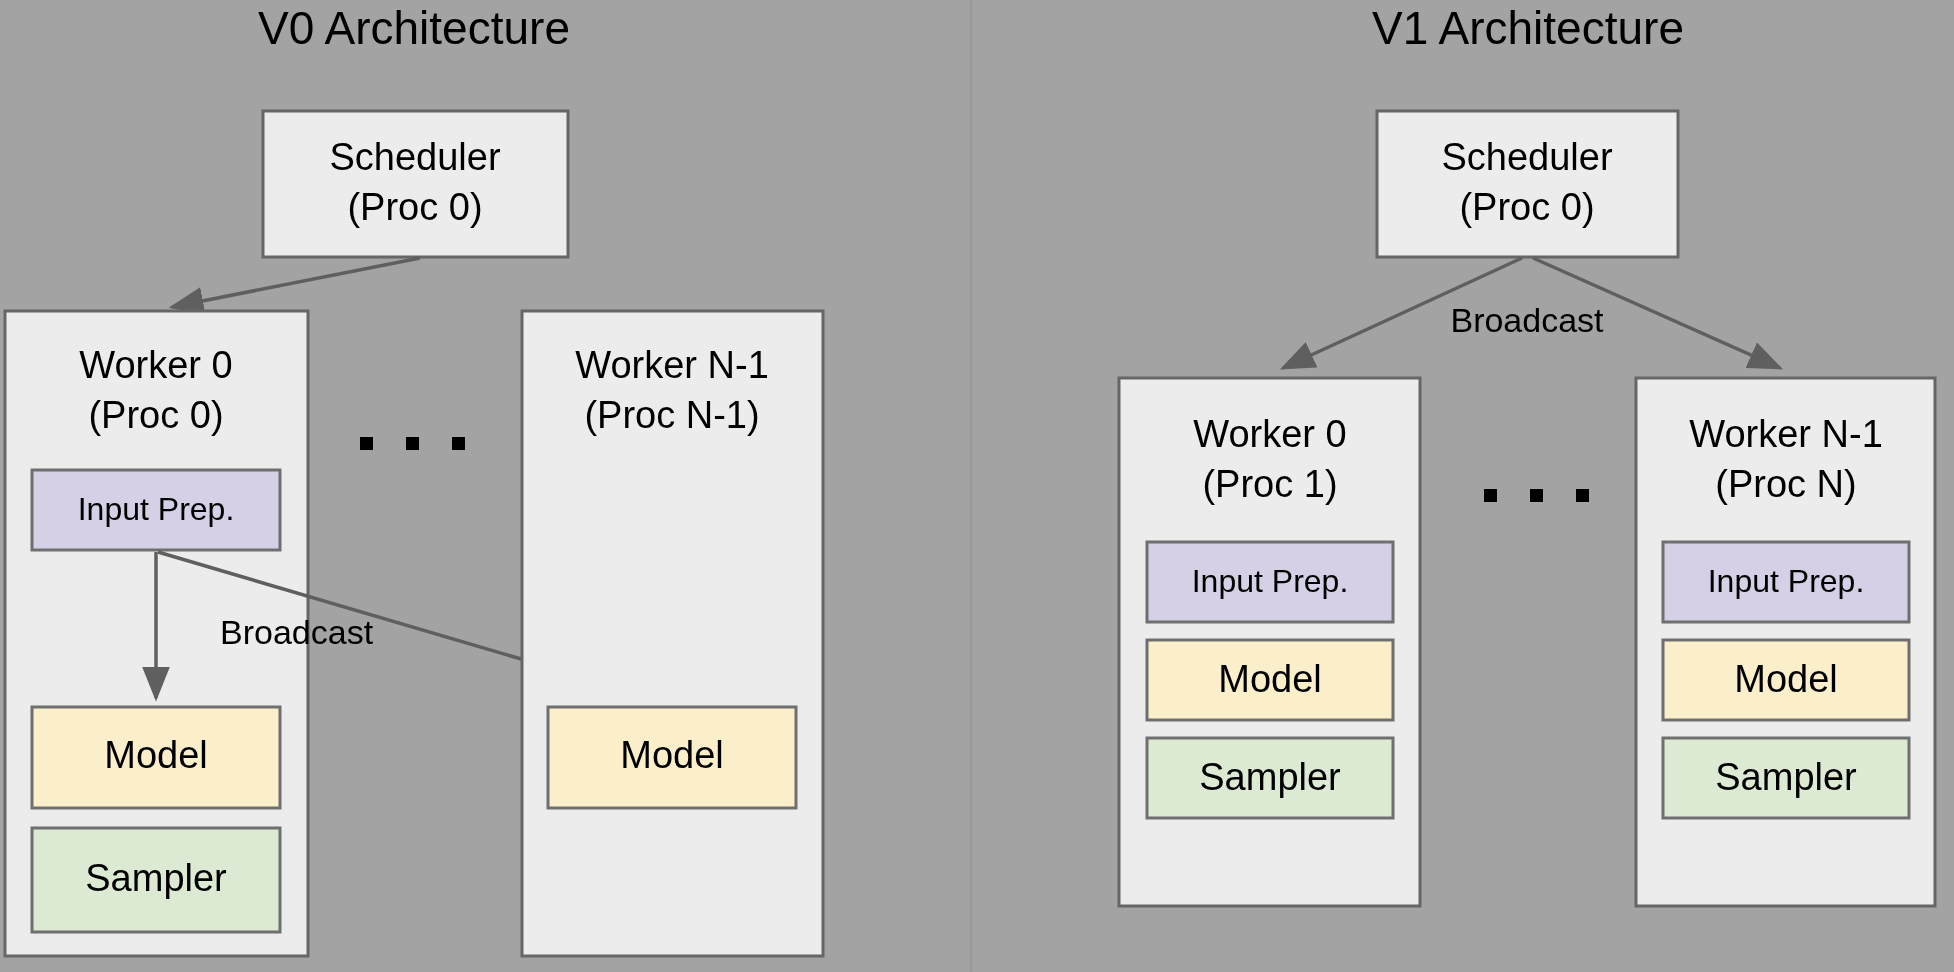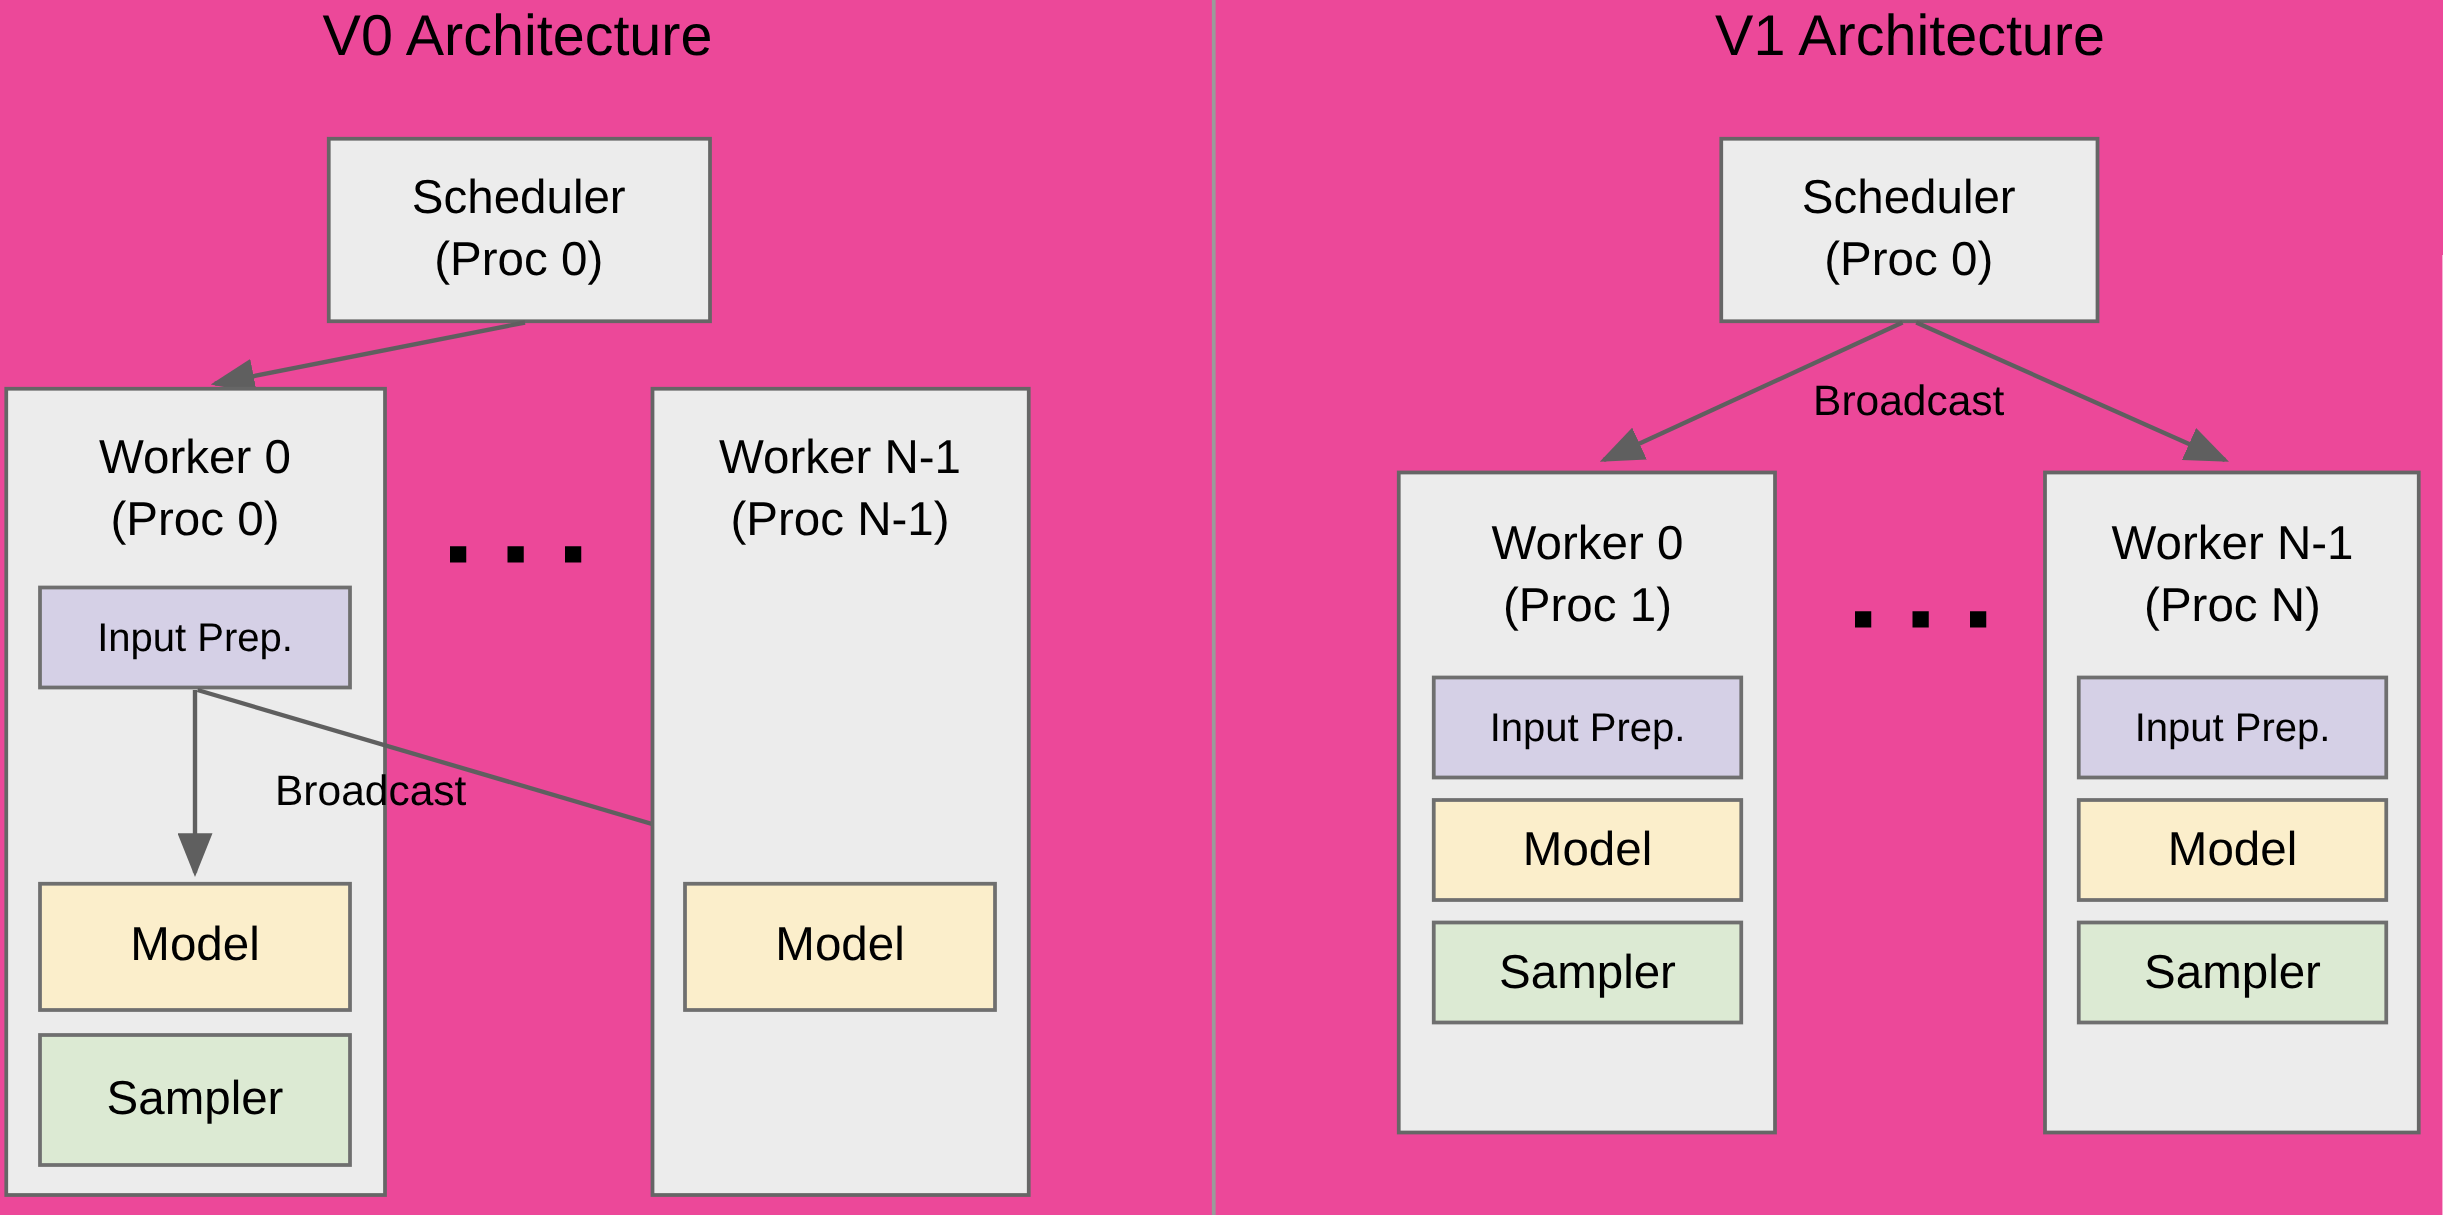--- a/index.html
+++ b/index.html
@@ -10,21 +10,21 @@
   body {
     width: 1954px;
     height: 972px;
     font-family: "Liberation Sans", sans-serif;
     overflow: hidden;
   }
   #diagram-root {
     position: relative;
     width: 1954px;
     height: 972px;
-    background: #ec4899;
+    background: #a3a3a3;
   }
   svg.diagram-svg {
     position: absolute;
     top: 0;
     left: 0;
     width: 1954px;
     height: 972px;
     display: block;
   }
   text {

